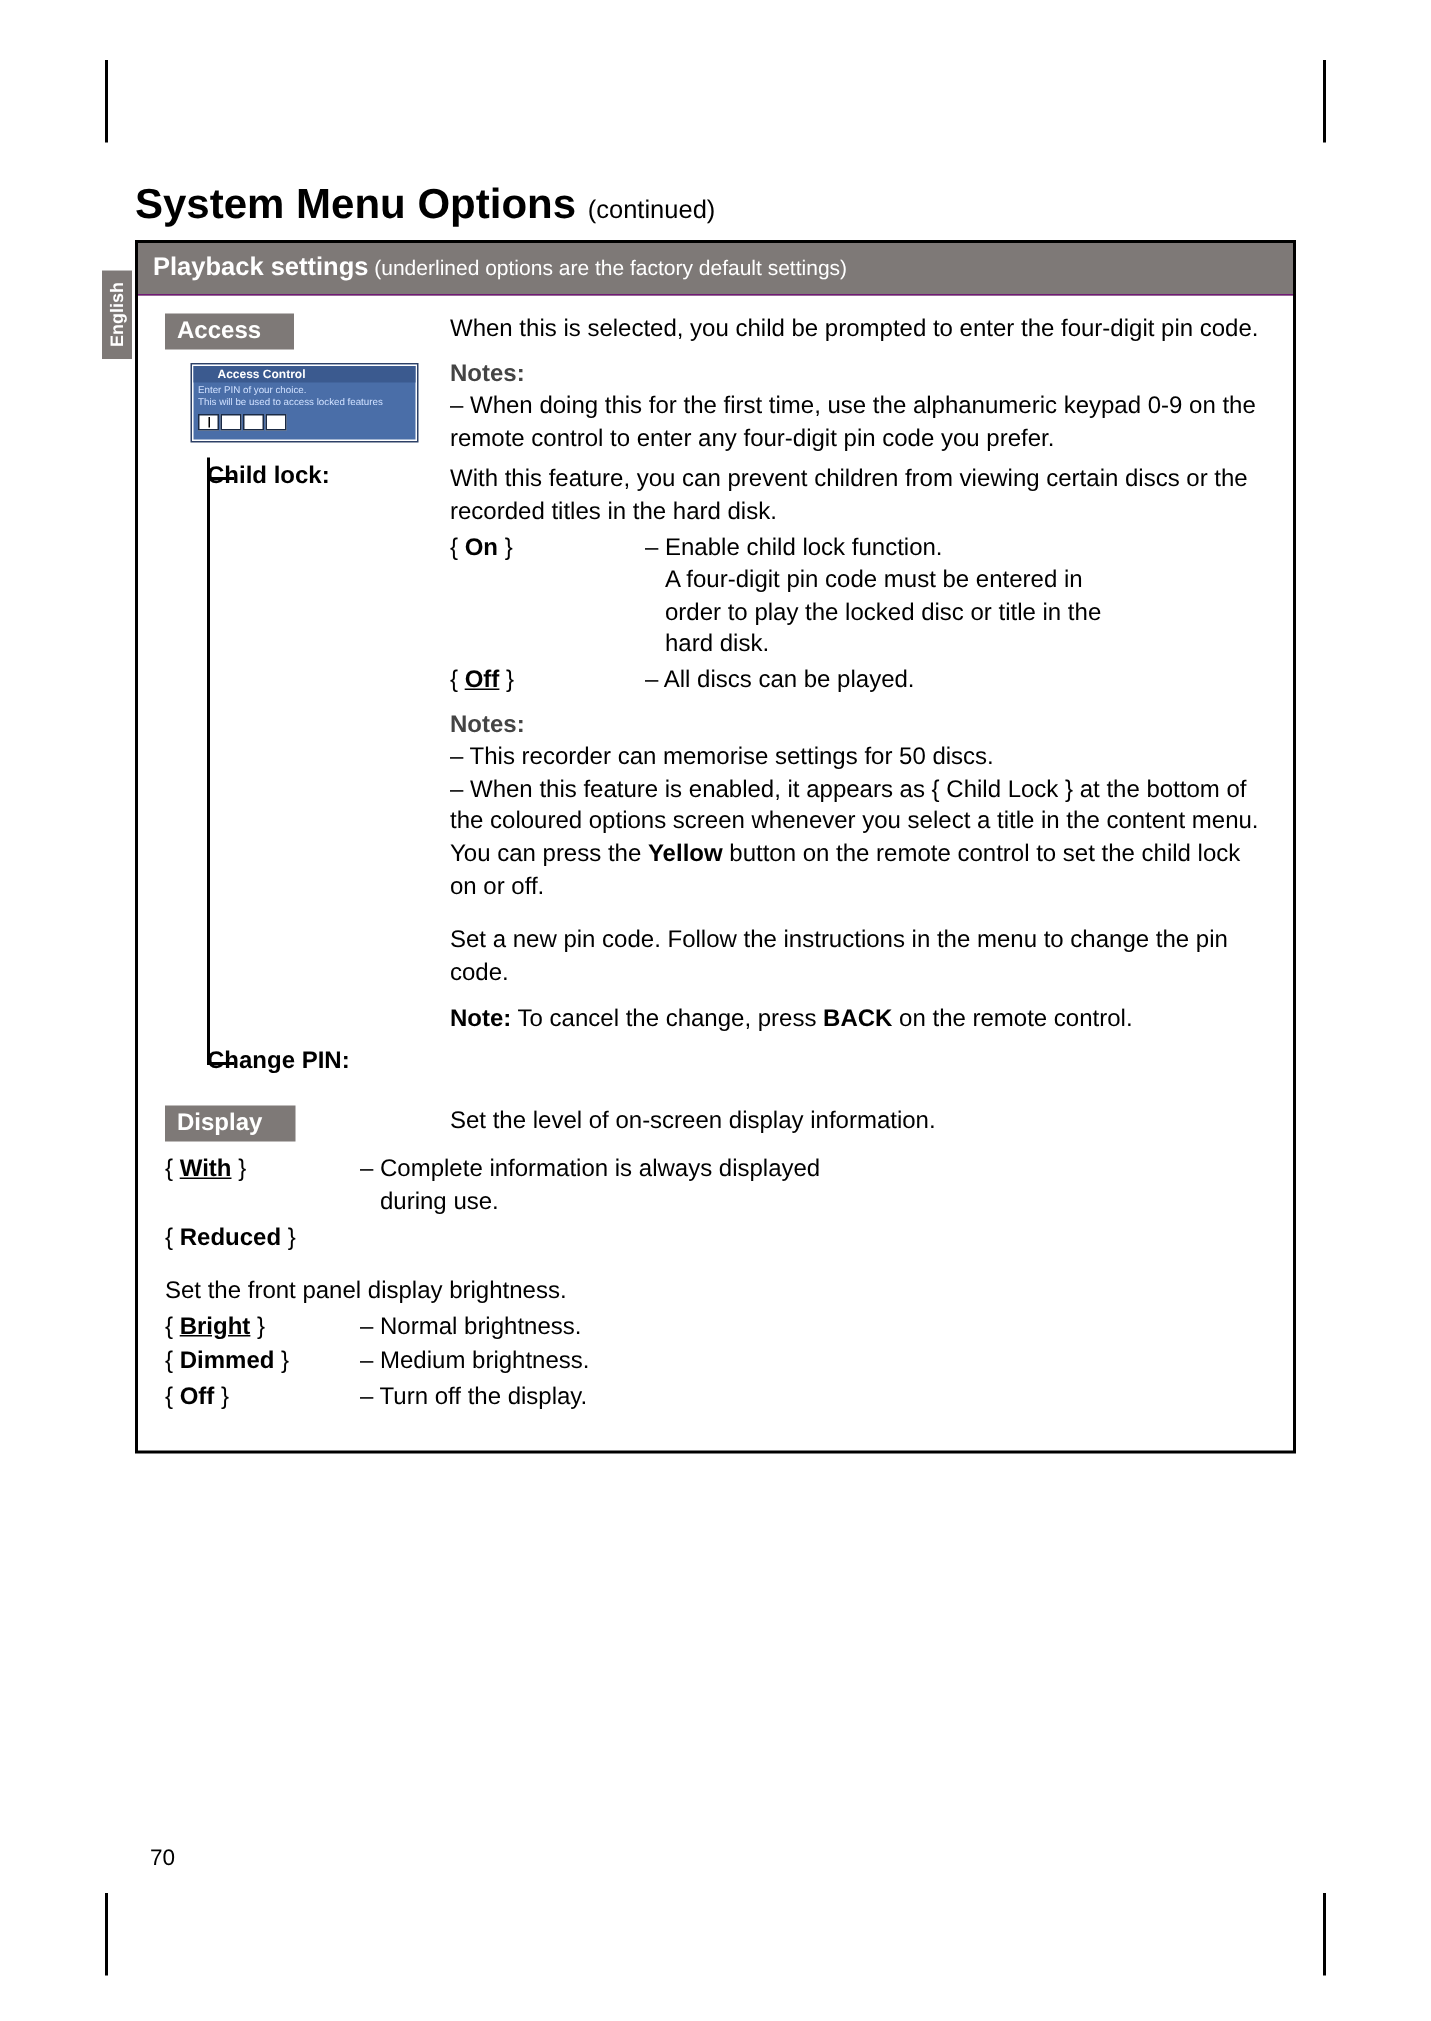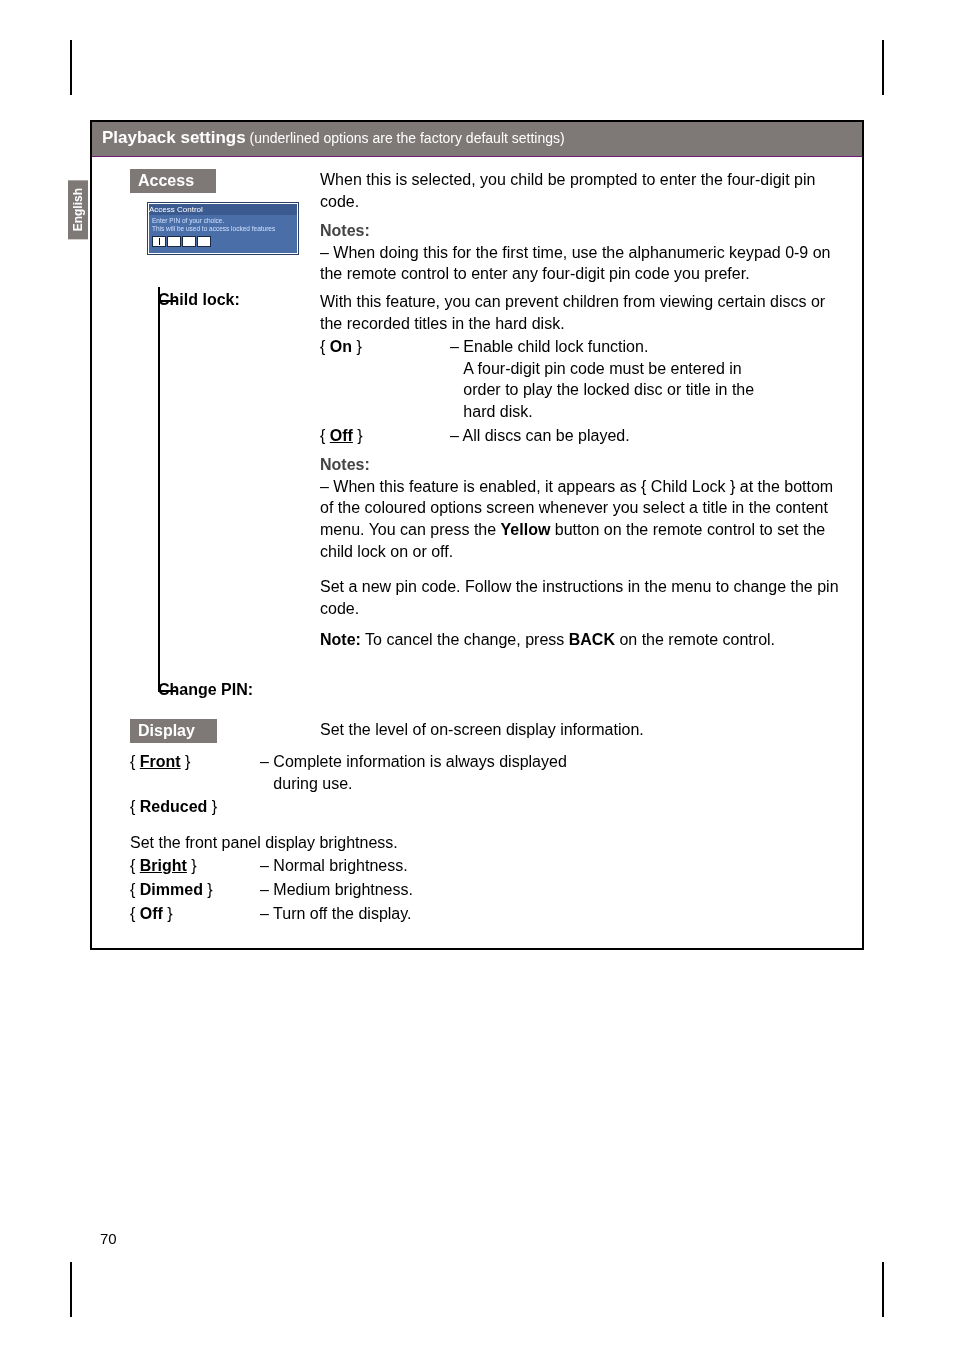--- a/index.html
+++ b/index.html
@@ -58,21 +58,21 @@
     background: #7e7977;
     color: #fff;
     padding: 6px 10px 8px 10px;
     font-size: 14px;
     border-bottom: 1px solid #701a75;
   }
   .banner b { font-size: 17px; font-weight: bold; }
 
   .content { padding: 12px 18px 18px 18px; }
 
-  .row { display: flex; margin-bottom: 6px; margin-left: 20px; }
+  .row { display: flex; margin-bottom: 6px; }
   .leftcol { width: 190px; flex: 0 0 190px; position: relative; }
   .rightcol { flex: 1; font-size: 16px; line-height: 1.35; }
 
   .section-head {
     display: inline-block;
     background: #7e7977;
     color: #fff;
     font-weight: bold;
     font-size: 16px;
     padding: 3px 22px 3px 8px;
@@ -82,21 +82,21 @@
     margin-top: 10px;
     margin-left: 18px;
     width: 150px;
     border: 1px solid #fff;
     background: #4a6ea8;
     color: #fff;
     font-size: 7px;
     padding: 2px 3px 6px 3px;
     box-shadow: 0 0 0 1px #2d4066;
   }
-  .access-box .hd { background:#3b5a8f; padding:1px 0; font-size:8px; margin:-2px -3px 2px -3px;}
+  .access-box .hd { background:#3b5a8f; padding:1px 16px; font-size:8px; margin:-2px -3px 2px -3px;font-weight:bold;}
   .access-box .lines { color:#cfe0ff; font-size:6.5px; line-height:1.2; margin-bottom:3px;}
   .pin-row { display:flex; gap:1px; }
   .pin-cell { width:14px; height:11px; background:#fff; border:1px solid #1a2a44;}
   .pin-cell.first { display:flex; align-items:center; justify-content:center;}
   .cursor { width:1px; height:7px; background:#000;}
 
   .tree {
     position: relative;
     margin-left: 28px;
   }
@@ -122,20 +122,24 @@
     <div class="crop-r"></div>
 </div>
 <div class="crop-marks-bot">
   <div class="crop-bl"></div>
     <div class="crop-br"></div>
 </div>
 
 <div class="page">
   <div class="tab">English</div>
 
+  <h1 class="title">
+    <span>System Menu Options</span>
+    <span class="cont">(continued)</span>
+  </h1>
 
   <div class="frame">
     <div class="banner">
       <b>Playback settings</b><span> (underlined options are the factory default settings)</span>
     </div>
 
     <div class="content">
 
       <div class="row">
         <div class="leftcol">
@@ -183,20 +187,21 @@
           <div class="opt-row">
             <div class="opt-key"><span>{ <b>On</b> }</span></div>
             <div class="opt-desc">– Enable child lock function.<br>&nbsp;&nbsp;&nbsp;A four-digit pin code must be entered in<br>&nbsp;&nbsp;&nbsp;order to play the locked disc or title in the<br>&nbsp;&nbsp;&nbsp;hard disk.</div>
           </div>
           <div class="opt-row">
             <div class="opt-key"><span>{ <b class="u">Off</b> }</span></div>
             <div class="opt-desc">– All discs can be played.</div>
           </div>
           <div style="height:8px"></div>
           <div class="notes">Notes:</div>
+          <div>–  This recorder can memorise settings for 50 discs.</div>
           <div>
             <span>–  When this feature is enabled, it appears as { Child Lock } at the bottom of the coloured options screen whenever you select a title in the content menu.  You can press the </span><b>Yellow</b><span> button on the remote control to set the child lock on or off.</span>
           </div>
           <div style="height:14px"></div>
           <div>Set a new pin code.  Follow the instructions in the menu to change the pin code.</div>
           <div style="height:10px"></div>
           <div>
             <b>Note:</b><span>  To cancel the change, press </span><b>BACK</b><span> on the remote control.</span>
           </div>
         </div>
@@ -209,21 +214,21 @@
           <span class="section-head">Display</span>
         </div>
         <div class="rightcol">
           <div>Set the level of on-screen display information.</div>
         </div>
       </div>
 
       <div class="row">
         <div class="rightcol">
           <div class="opt-row">
-            <div class="opt-key"><span>{ <b class="u">Front</b> }</span></div>
+            <div class="opt-key"><span>{ <b class="u">With</b> }</span></div>
             <div class="opt-desc">– Complete information is always displayed<br>&nbsp;&nbsp;&nbsp;during use.</div>
           </div>
           <div class="opt-row">
             <div class="opt-key"><span>{ <b>Reduced</b> }</span></div>
           </div>
           <div style="height:14px"></div>
           <div>Set the front panel display brightness.</div>
           <div class="opt-row">
             <div class="opt-key"><span>{ <b class="u">Bright</b> }</span></div>
             <div class="opt-desc">– Normal brightness.</div>

